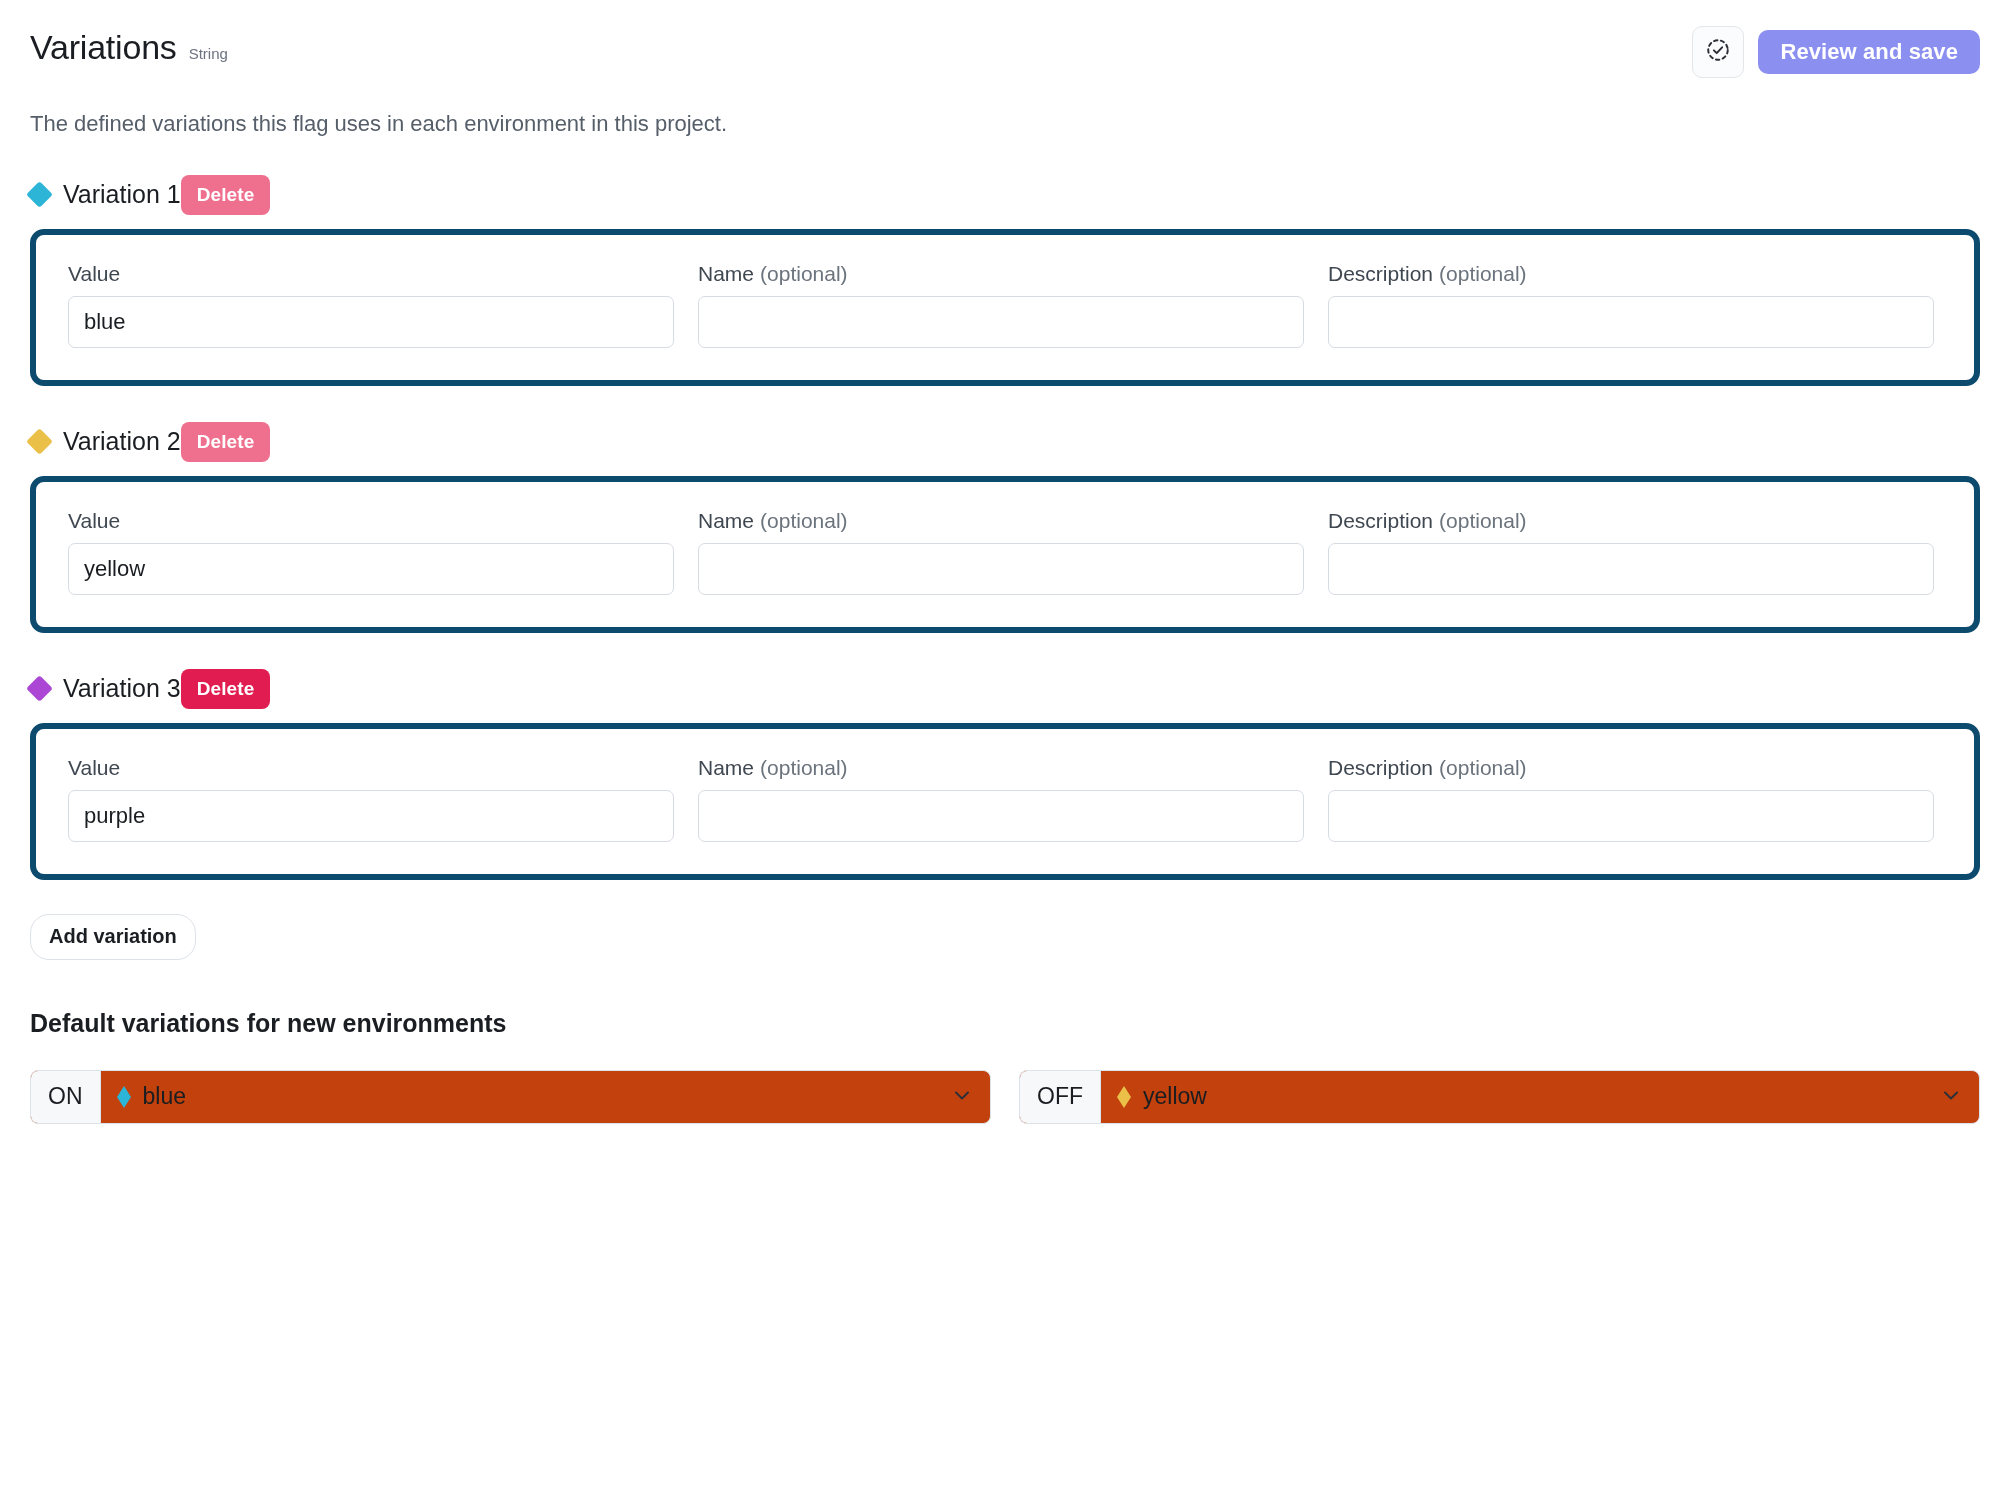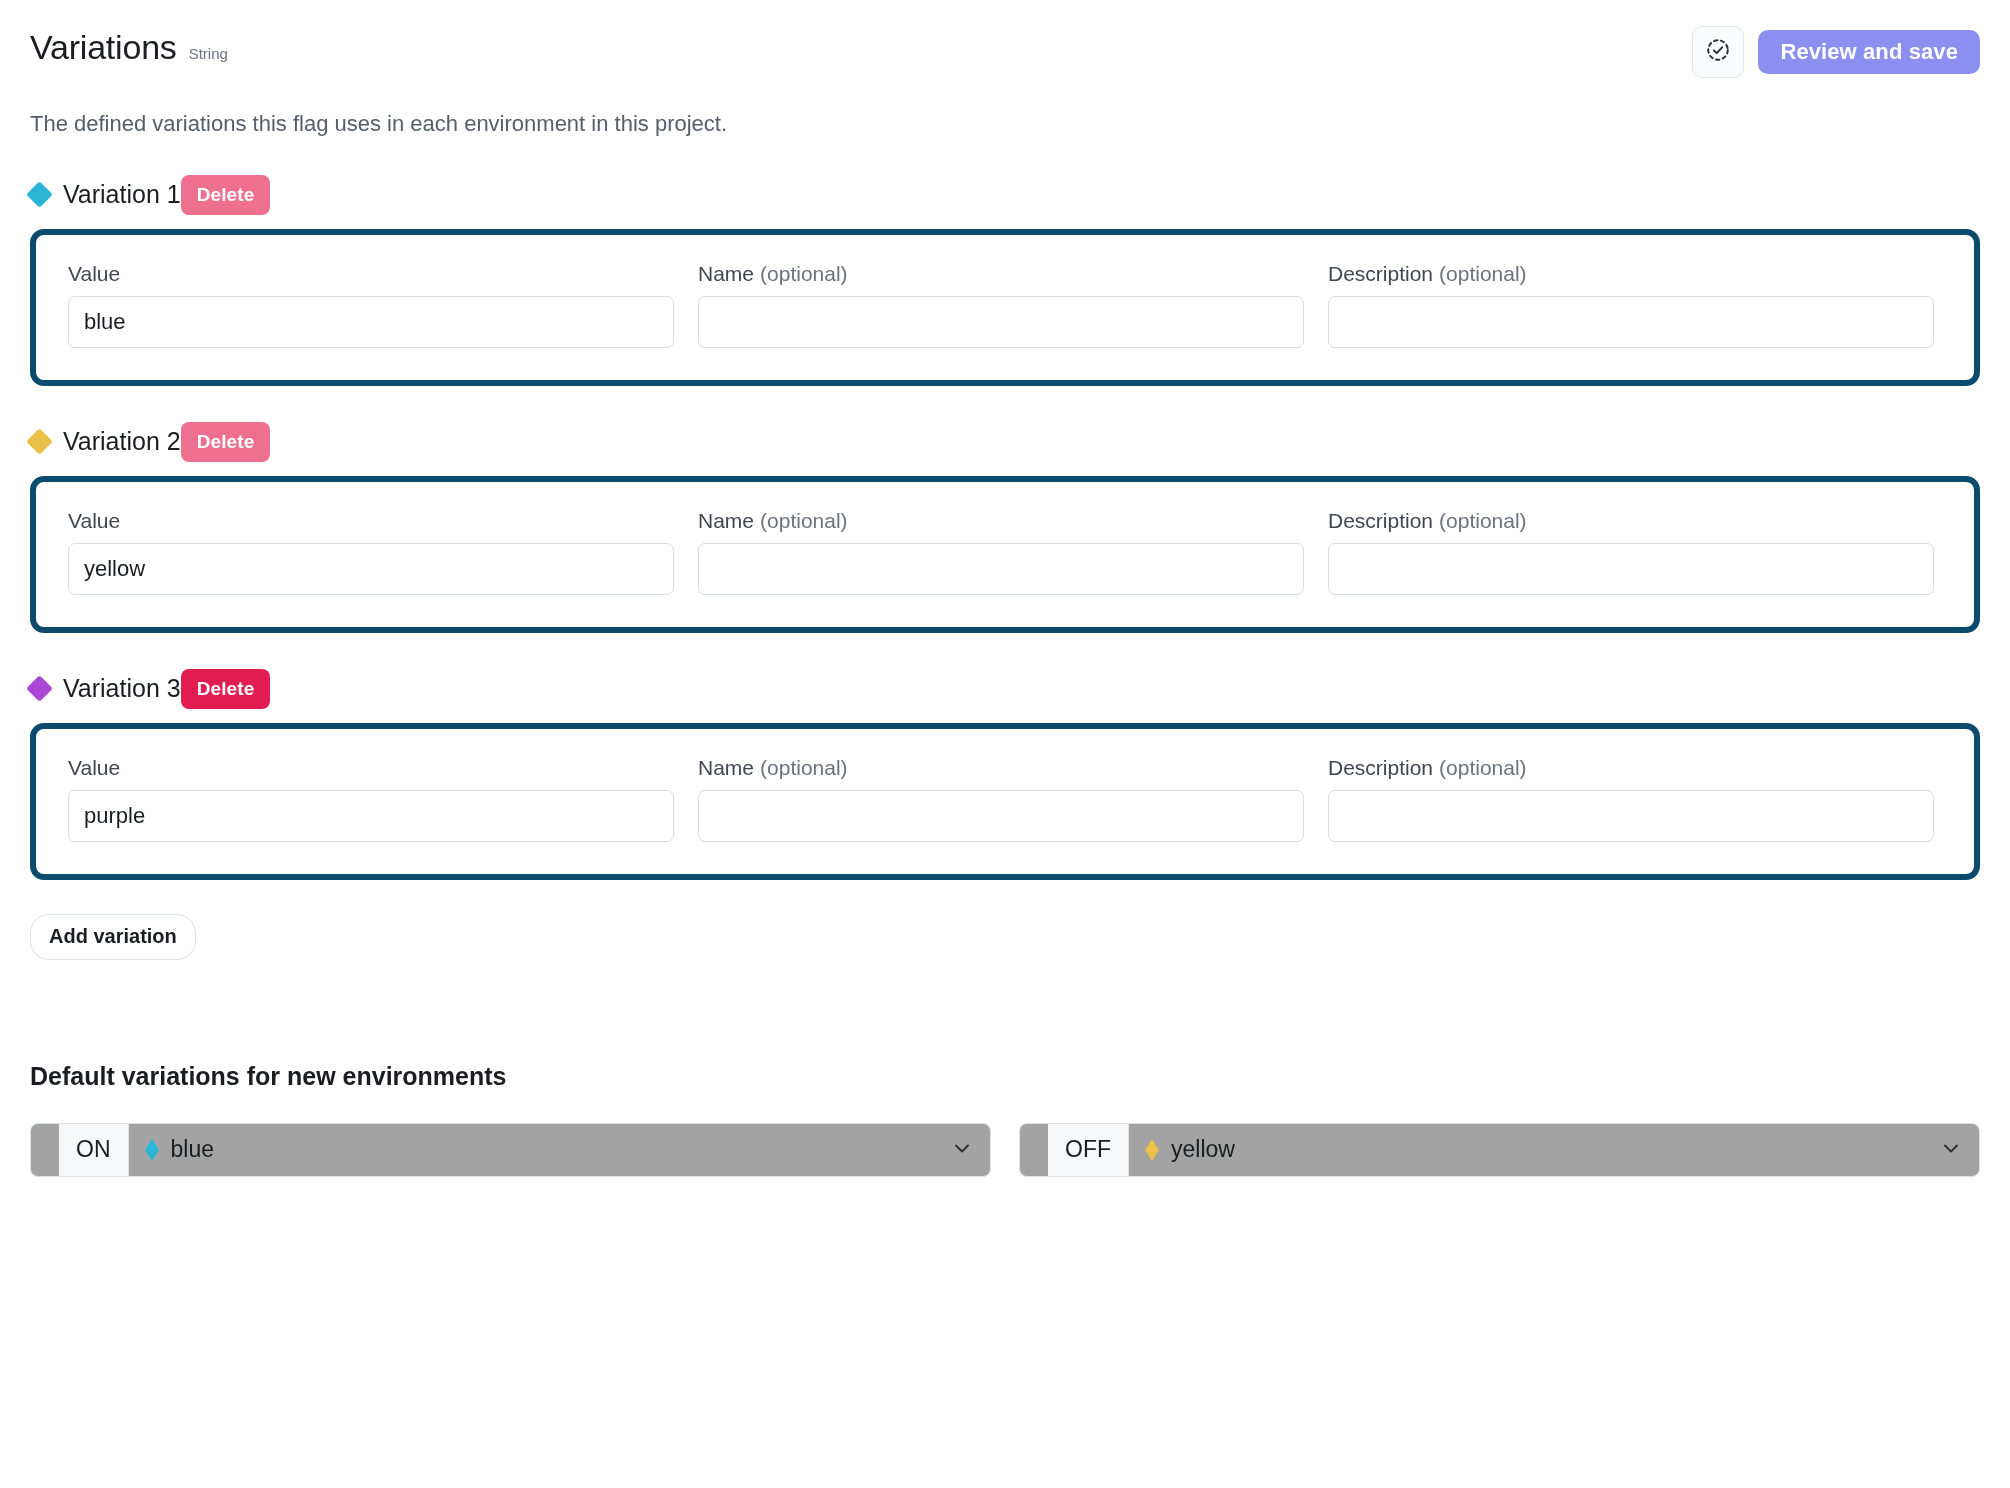--- a/index.html
+++ b/index.html
@@ -172,21 +172,21 @@
     height: 46px;
     padding: 0 18px;
     font-size: 20px;
     font-weight: 700;
     color: #1a1d21;
     font-family: "Liberation Sans", sans-serif;
     cursor: pointer;
   }
 
   
-  .defaults-section { margin-top: 104px; }
+  .defaults-section { margin-top: 51px; }
   .defaults-title {
     font-size: 25px;
     font-weight: 700;
     color: #1a1d21;
     line-height: 1;
   }
   .defaults-desc {
     font-size: 22px;
     color: #3f4751;
     margin-top: 22px;
@@ -199,22 +199,21 @@
     margin-top: 34px;
   }
   .select-group {
     flex: 1 1 0;
     display: flex;
     align-items: stretch;
     border: 1px solid #dde2e8;
     border-radius: 8px;
     overflow: hidden;
     height: 54px;
-    background: #a3a3a3;
-    padding-left: 28px;
+    background: #c2410c;
   }
   .select-prefix {
     background: #f6f8fa;
     border-right: 1px solid #dde2e8;
     display: flex;
     align-items: center;
     padding: 0 17px;
     font-size: 23px;
     color: #1a1d21;
     white-space: nowrap;

